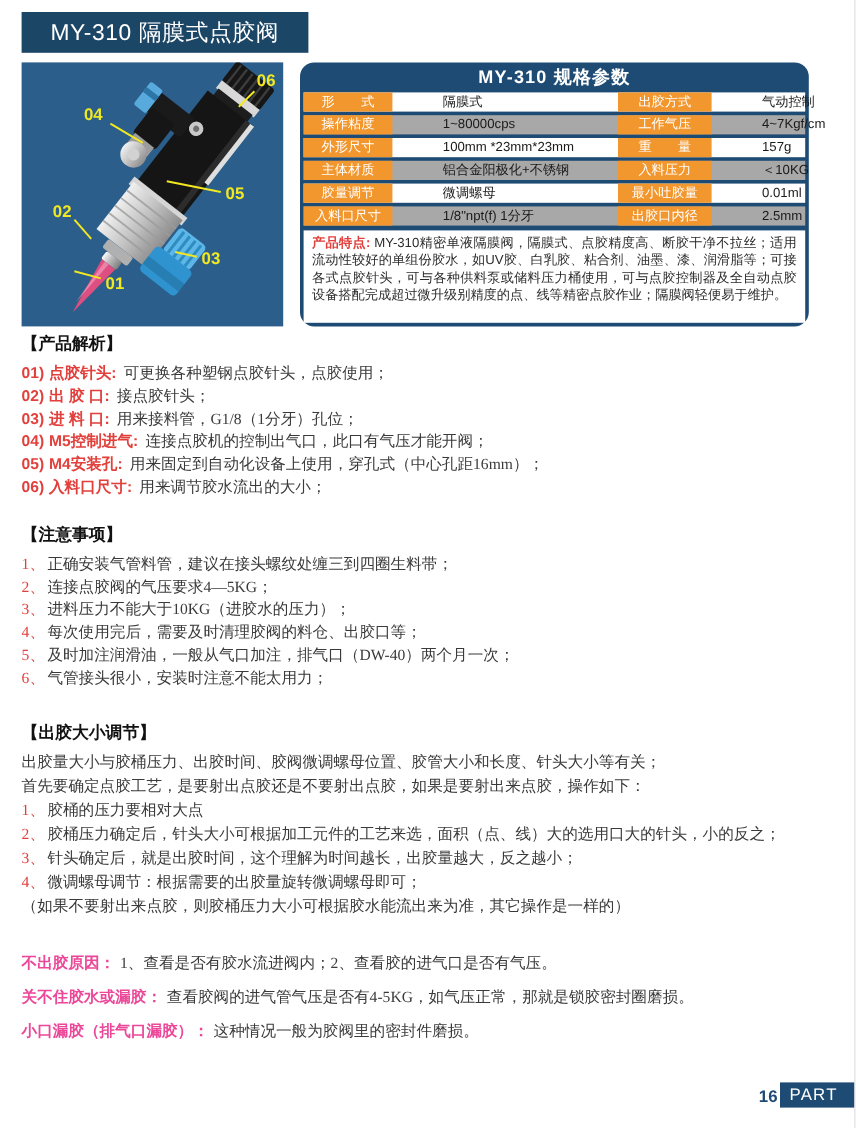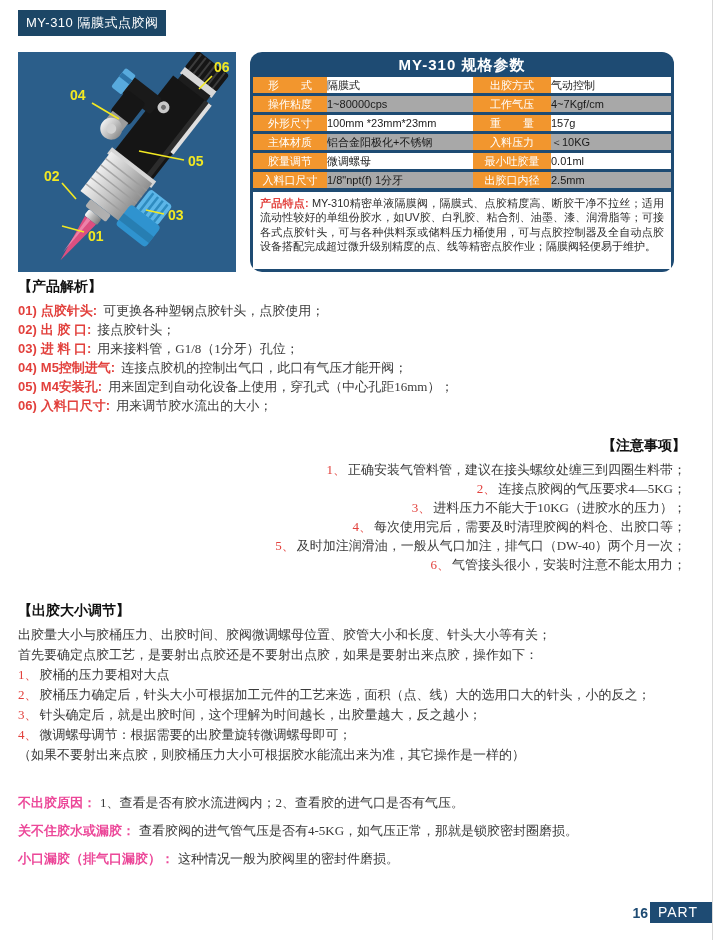--- a/index.html
+++ b/index.html
@@ -1,50 +1,50 @@
 <!DOCTYPE html>
 <html><head>
 <meta charset="utf-8">
 <style>
   html,body{margin:0;padding:0;background:#fff;}
   .page{position:relative;width:712px;height:940px;background:#fff;overflow:hidden;
         border-right:1px solid #d9d9d9;font-family:"Liberation Sans",sans-serif;}
   
   .badge{position:absolute;left:18px;top:10px;background:#1c4666;color:#fff;
-         font-size:13px;padding:4px 8px;letter-spacing:0.5px;}
+         font-size:19px;padding:4px 24px;letter-spacing:0.5px;}
   
   .hero{position:absolute;left:18px;top:52px;display:flex;gap:14px;}
   .photo-panel{width:218px;height:220px;background:#2b5e8a;flex:0 0 auto;}
   .spec-panel{width:424px;height:220px;background:#1e4b73;box-sizing:border-box;
               padding:0 3px 3px;display:flex;flex-direction:column;border-radius:12px;}
   .spec-title{color:#fff;font-weight:bold;font-size:15px;text-align:center;
               letter-spacing:1px;line-height:25px;height:25px;}
   .spec-row{display:flex;height:16px;margin-bottom:3px;align-items:stretch;font-size:11px;}
   .spec-row.alt{background:#a8a8a8;}
   .spec-row.plain{background:#ffffff;}
   .cell-label{background:#f2962e;color:#fff;width:74px;flex:0 0 74px;text-align:center;
               line-height:16px;white-space:nowrap;overflow:hidden;}
   .cell-label.r{width:78px;flex:0 0 78px;}
-  .cell-value{color:#1a1a1a;line-height:16px;padding-left:0;white-space:nowrap;}
+  .cell-value{color:#1a1a1a;line-height:16px;padding-left:10px;white-space:nowrap;margin-left:32px;}
   .cell-value.l{flex:0 0 140px;}
   .cell-value.rv{flex:1 1 auto;}
   .mid-gap{flex:0 0 6px;}
   .features{background:#fff;margin-top:1px;padding:4px 7px 3px;font-size:11px;
             line-height:14.4px;color:#2b2b2b;text-align:justify;flex:1 1 auto;}
   .features .red-label{color:#e2403c;font-weight:bold;}
   
   .sections{position:absolute;left:18px;top:278px;right:26px;}
   .sec-title{font-size:14px;font-weight:bold;color:#111;margin:0 0 5px;}
   .serif{font-family:"Liberation Serif","DejaVu Serif",serif;}
   .ana-line{font-size:13px;line-height:19px;color:#3a3a3a;}
   .ana-line .num{color:#e2403c;font-weight:bold;margin-right:4px;}
   .ana-line .lbl{color:#e2403c;font-weight:bold;margin-right:6px;}
   .note-line{font-size:13px;line-height:19px;color:#3a3a3a;}
   .note-line .num{color:#e2403c;margin-right:2px;}
-  .sec-notes{margin-top:22px;text-align:right;}
+  .sec-notes{margin-top:22px;}
   .sec-adjust{margin-top:28px;}
   .adj-line{font-size:13px;line-height:20px;color:#3a3a3a;}
   .adj-line .num{color:#e2403c;margin-right:2px;}
   .sec-trouble{margin-top:28px;}
   .trb-line{font-size:13px;line-height:19px;color:#3a3a3a;margin-bottom:9px;}
   .trb-line .lbl{color:#ec4899;font-weight:bold;margin-right:4px;font-family:Liberation Serif, serif;}
   
   .footer{position:absolute;right:0;top:902px;display:flex;align-items:center;}
   .page-num{color:#1e4b73;font-weight:bold;font-size:14px;margin-right:2px;}
   .part-badge{background:#1e4b73;color:#fff;font-size:14px;letter-spacing:1px;

